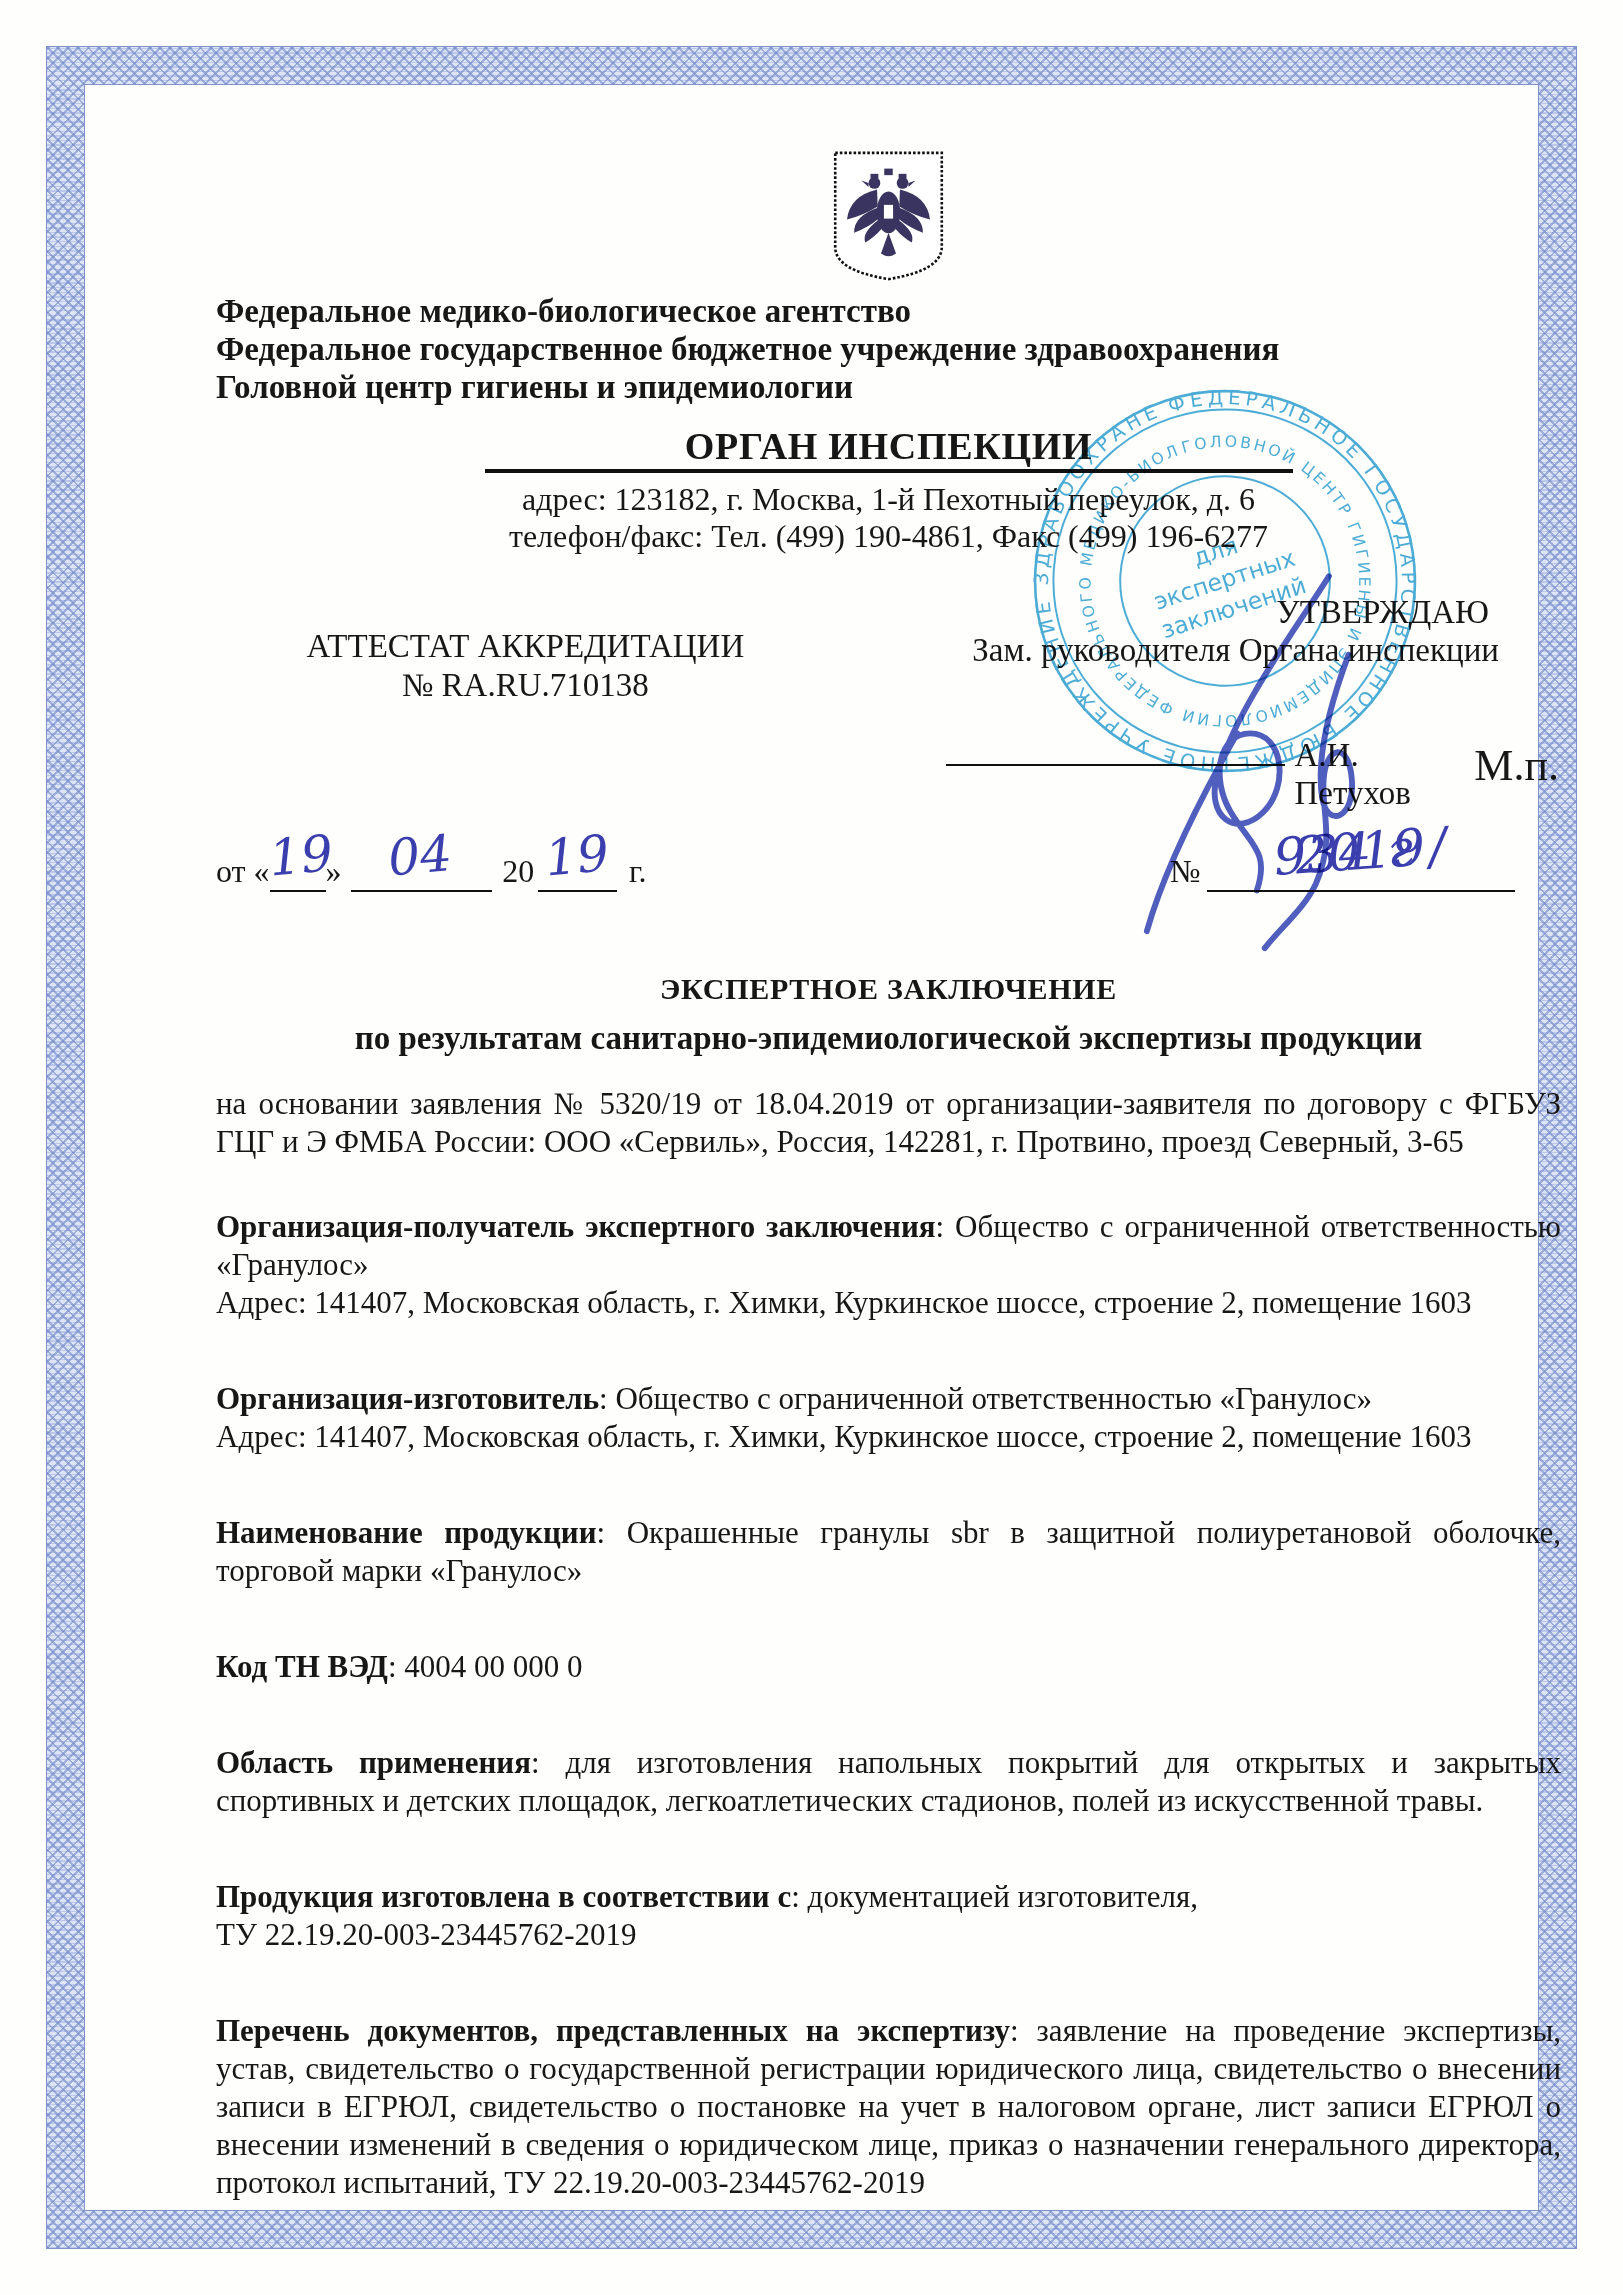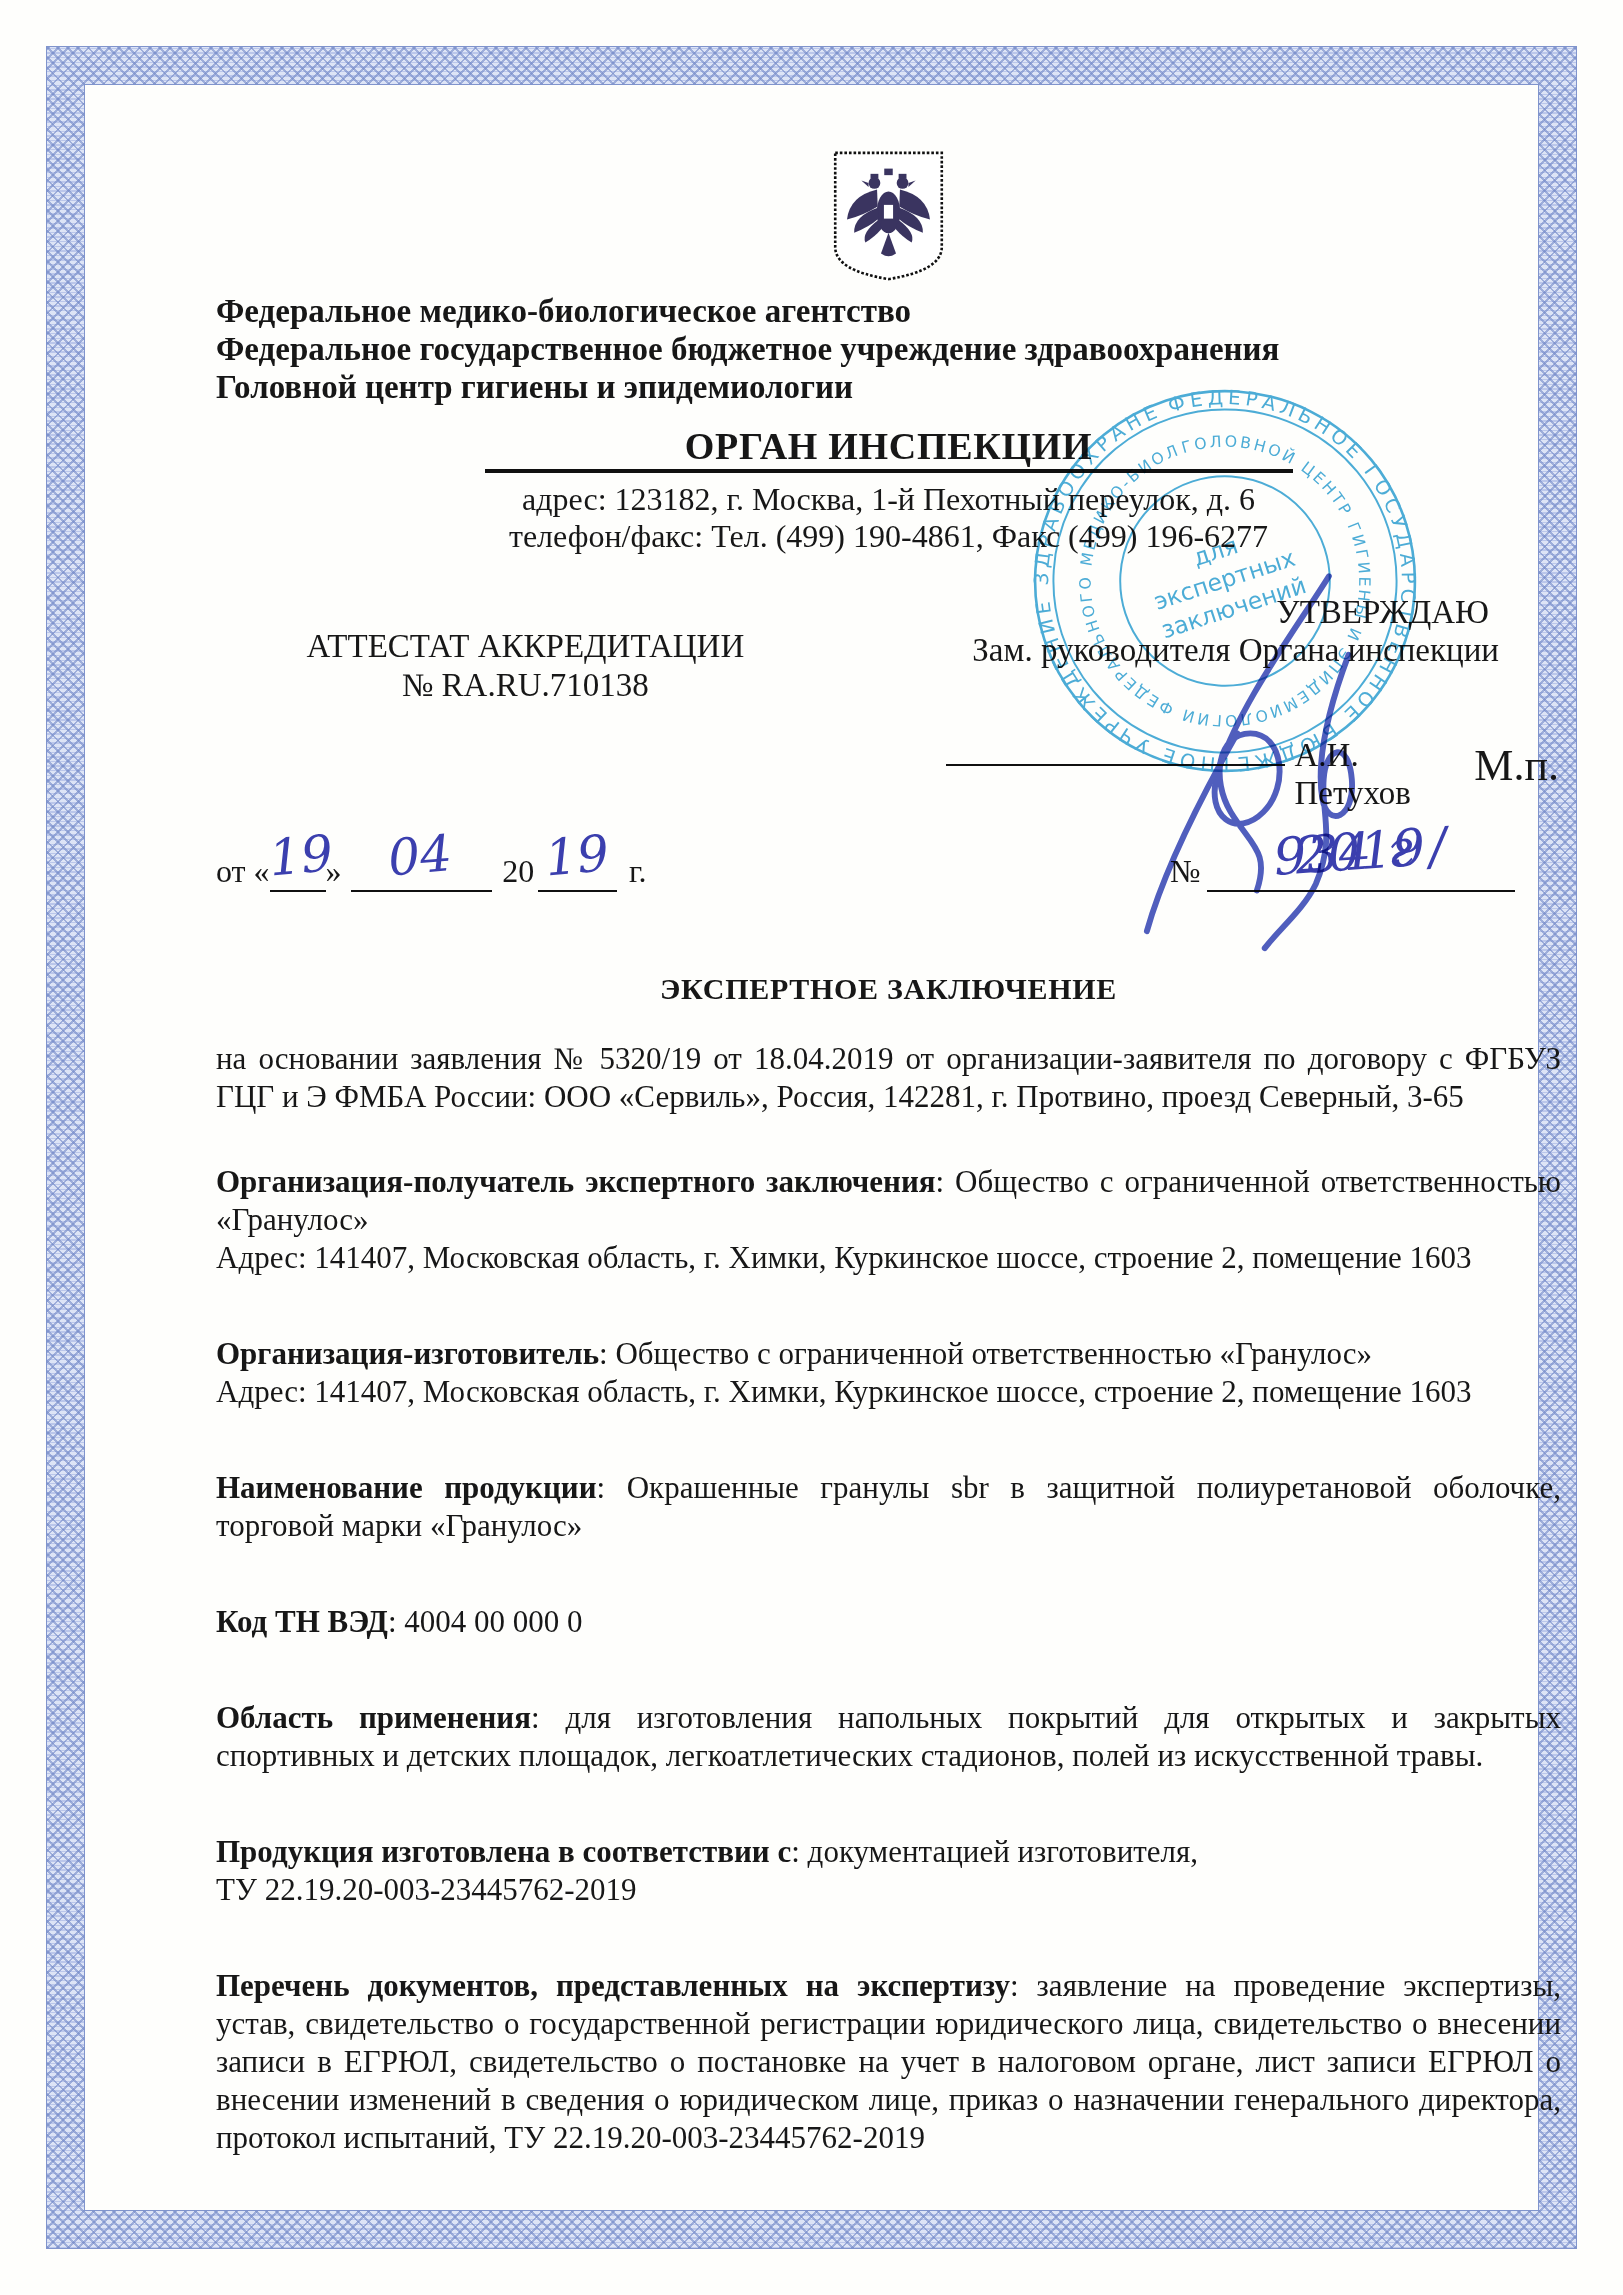--- a/index.html
+++ b/index.html
@@ -114,20 +114,21 @@
     <div class="row-date">
       <div>
         <span>от «</span><span class="blank" style="width:56px;"><span class="hw hw-day">19</span></span><span>»</span><span class="blank" style="width:141px;margin-left:9.2px;"><span class="hw hw-month">04</span></span><span style="margin-left:10.5px;">20</span><span class="blank" style="width:79px;margin-left:3.9px;"><span class="hw hw-year">19</span></span><span style="margin-left:11.8px;">г.</span>
       </div>
       <div style="padding-right:46px;">
         <span>№</span><span class="blank" style="width:308px;margin-left:6.5px;"><span class="hw hw-number">934 г / 2019</span></span>
       </div>
     </div>
 
     <div class="doc-title">ЭКСПЕРТНОЕ ЗАКЛЮЧЕНИЕ</div>
+    <div class="doc-subtitle">по результатам санитарно-эпидемиологической экспертизы продукции</div>
 
     <p class="para basis">на основании заявления № 5320/19 от 18.04.2019 от организации-заявителя по договору с ФГБУЗ ГЦГ и Э ФМБА России: ООО «Сервиль», Россия, 142281, г. Протвино, проезд Северный, 3-65</p>
 
     <div class="para sect">
       <div><b>Организация-получатель экспертного заключения</b><span>: Общество с ограниченной ответственностью «Гранулос»</span></div>
       <div>Адрес: 141407, Московская область, г. Химки, Куркинское шоссе, строение 2, помещение 1603</div>
     </div>
 
     <div class="para sect-gap">
       <div><b>Организация-изготовитель</b><span>: Общество с ограниченной ответственностью «Гранулос»</span></div>

